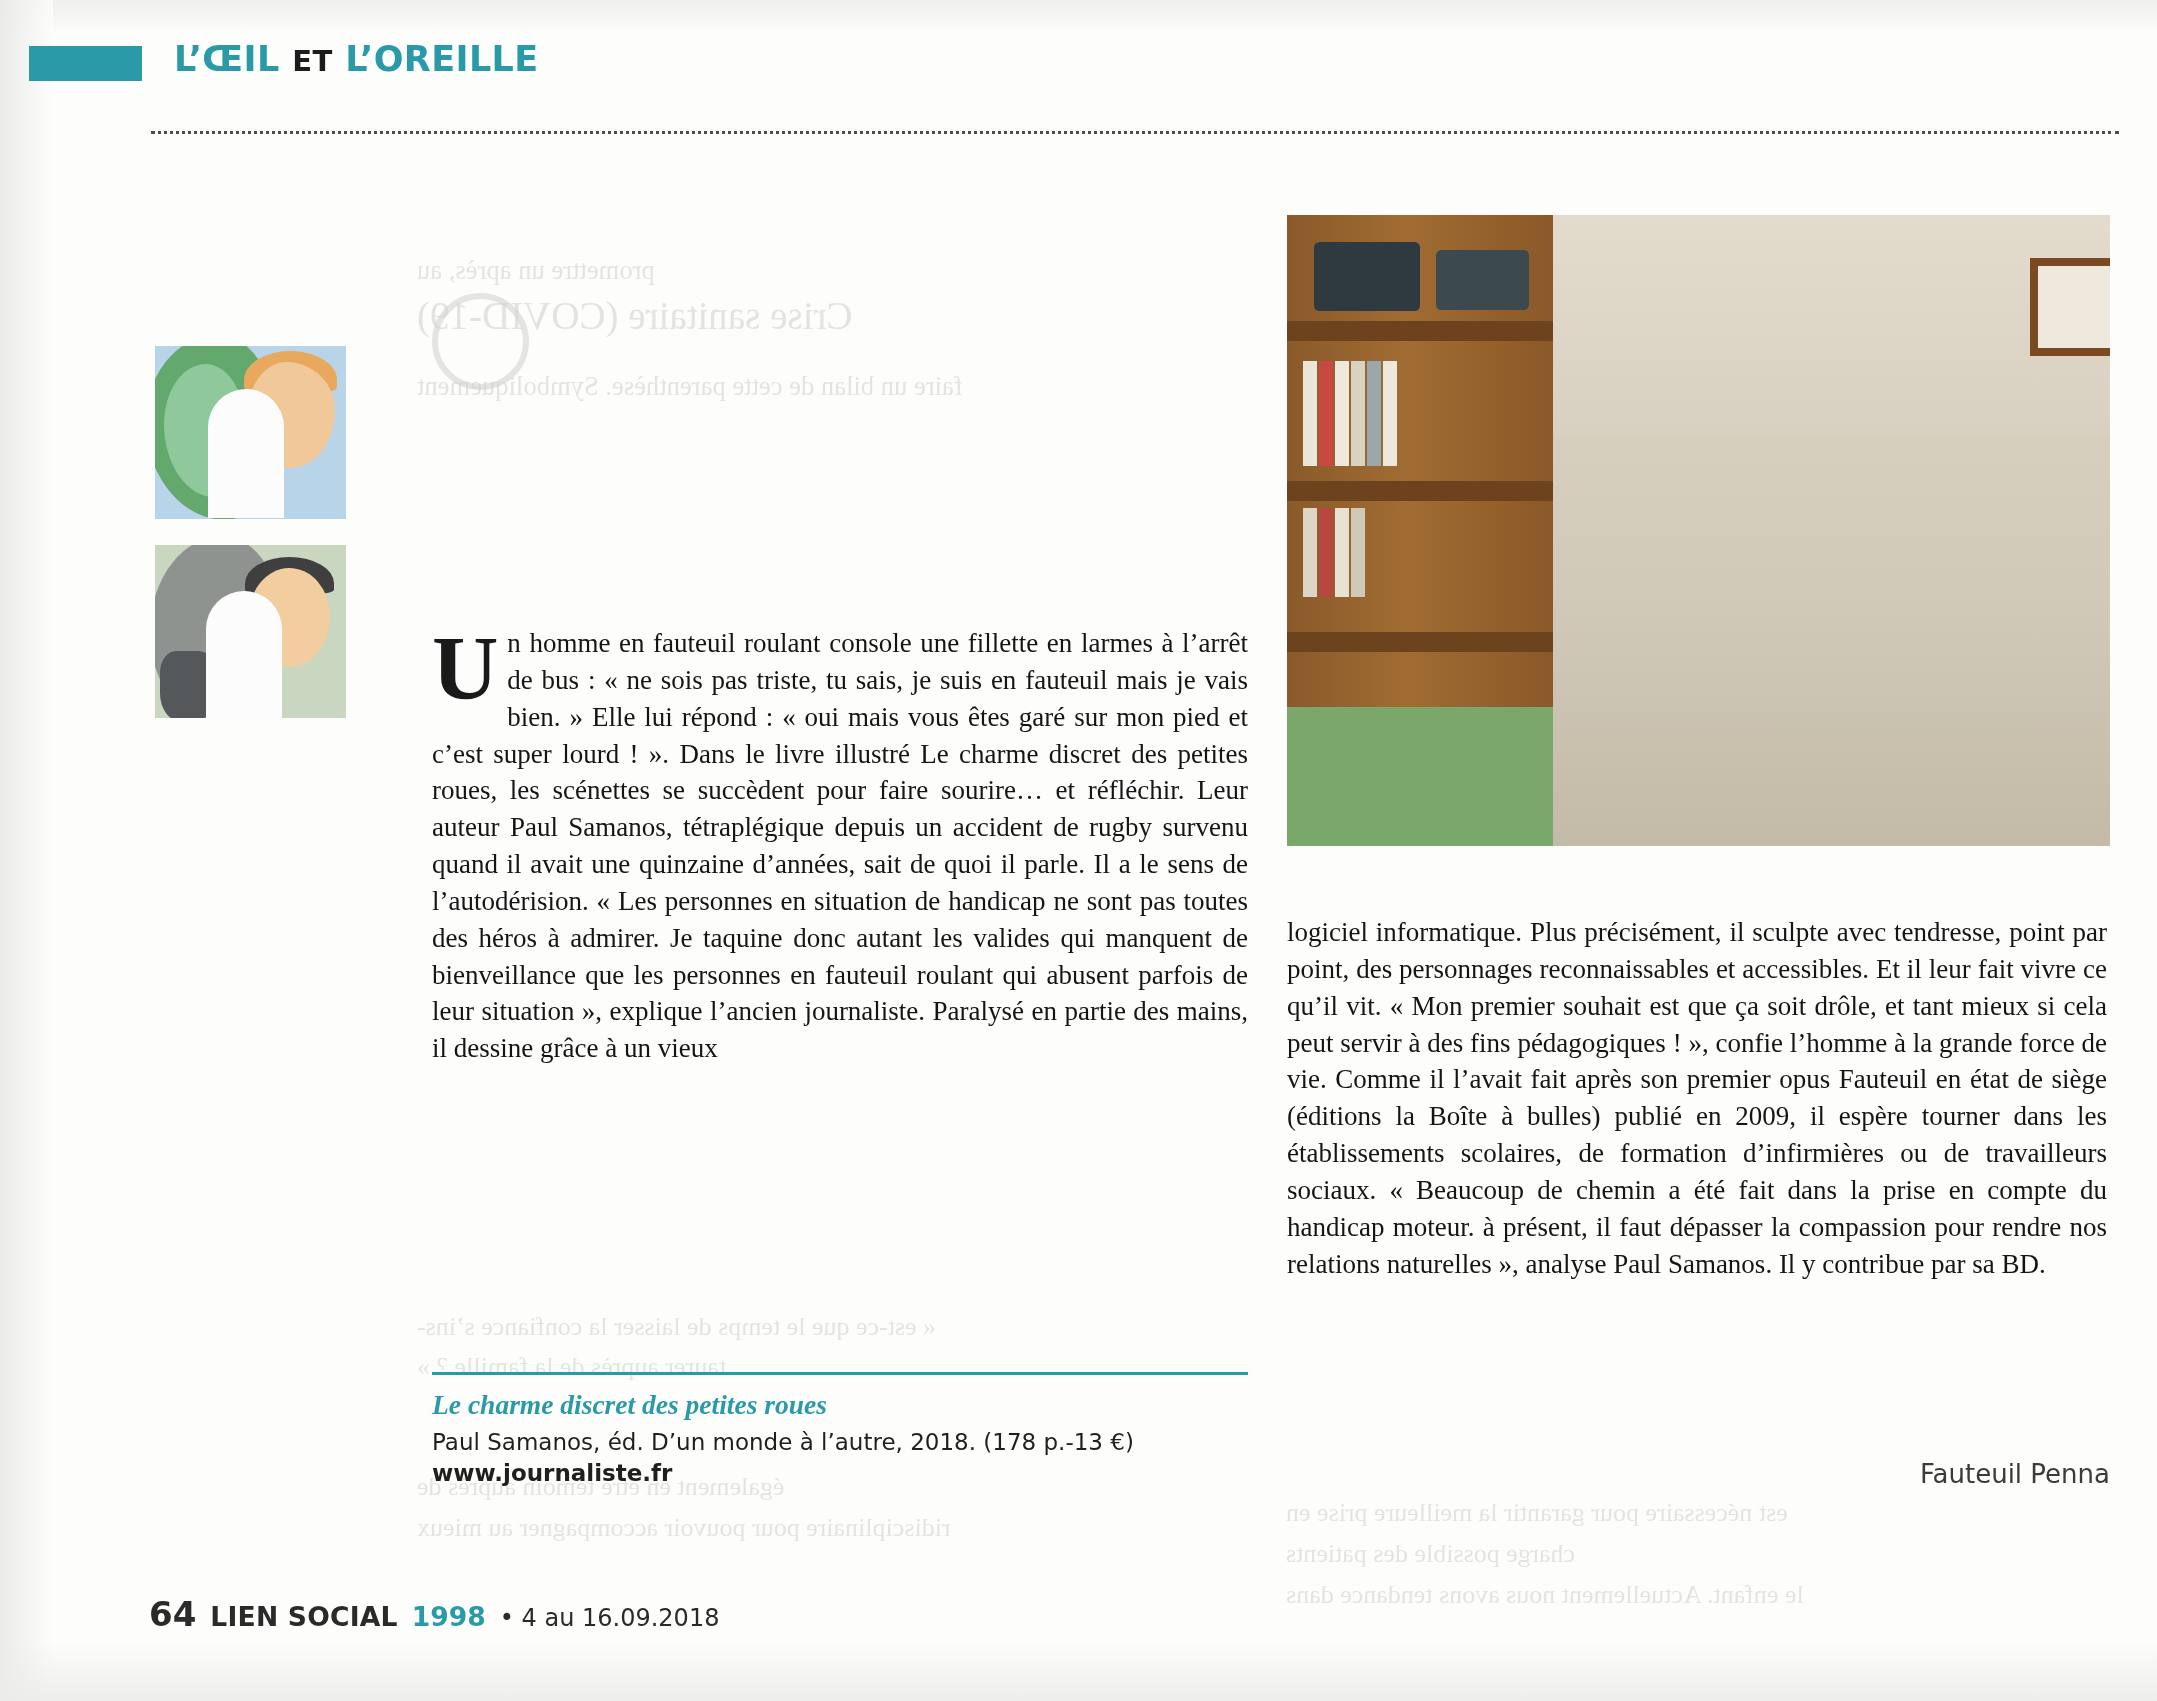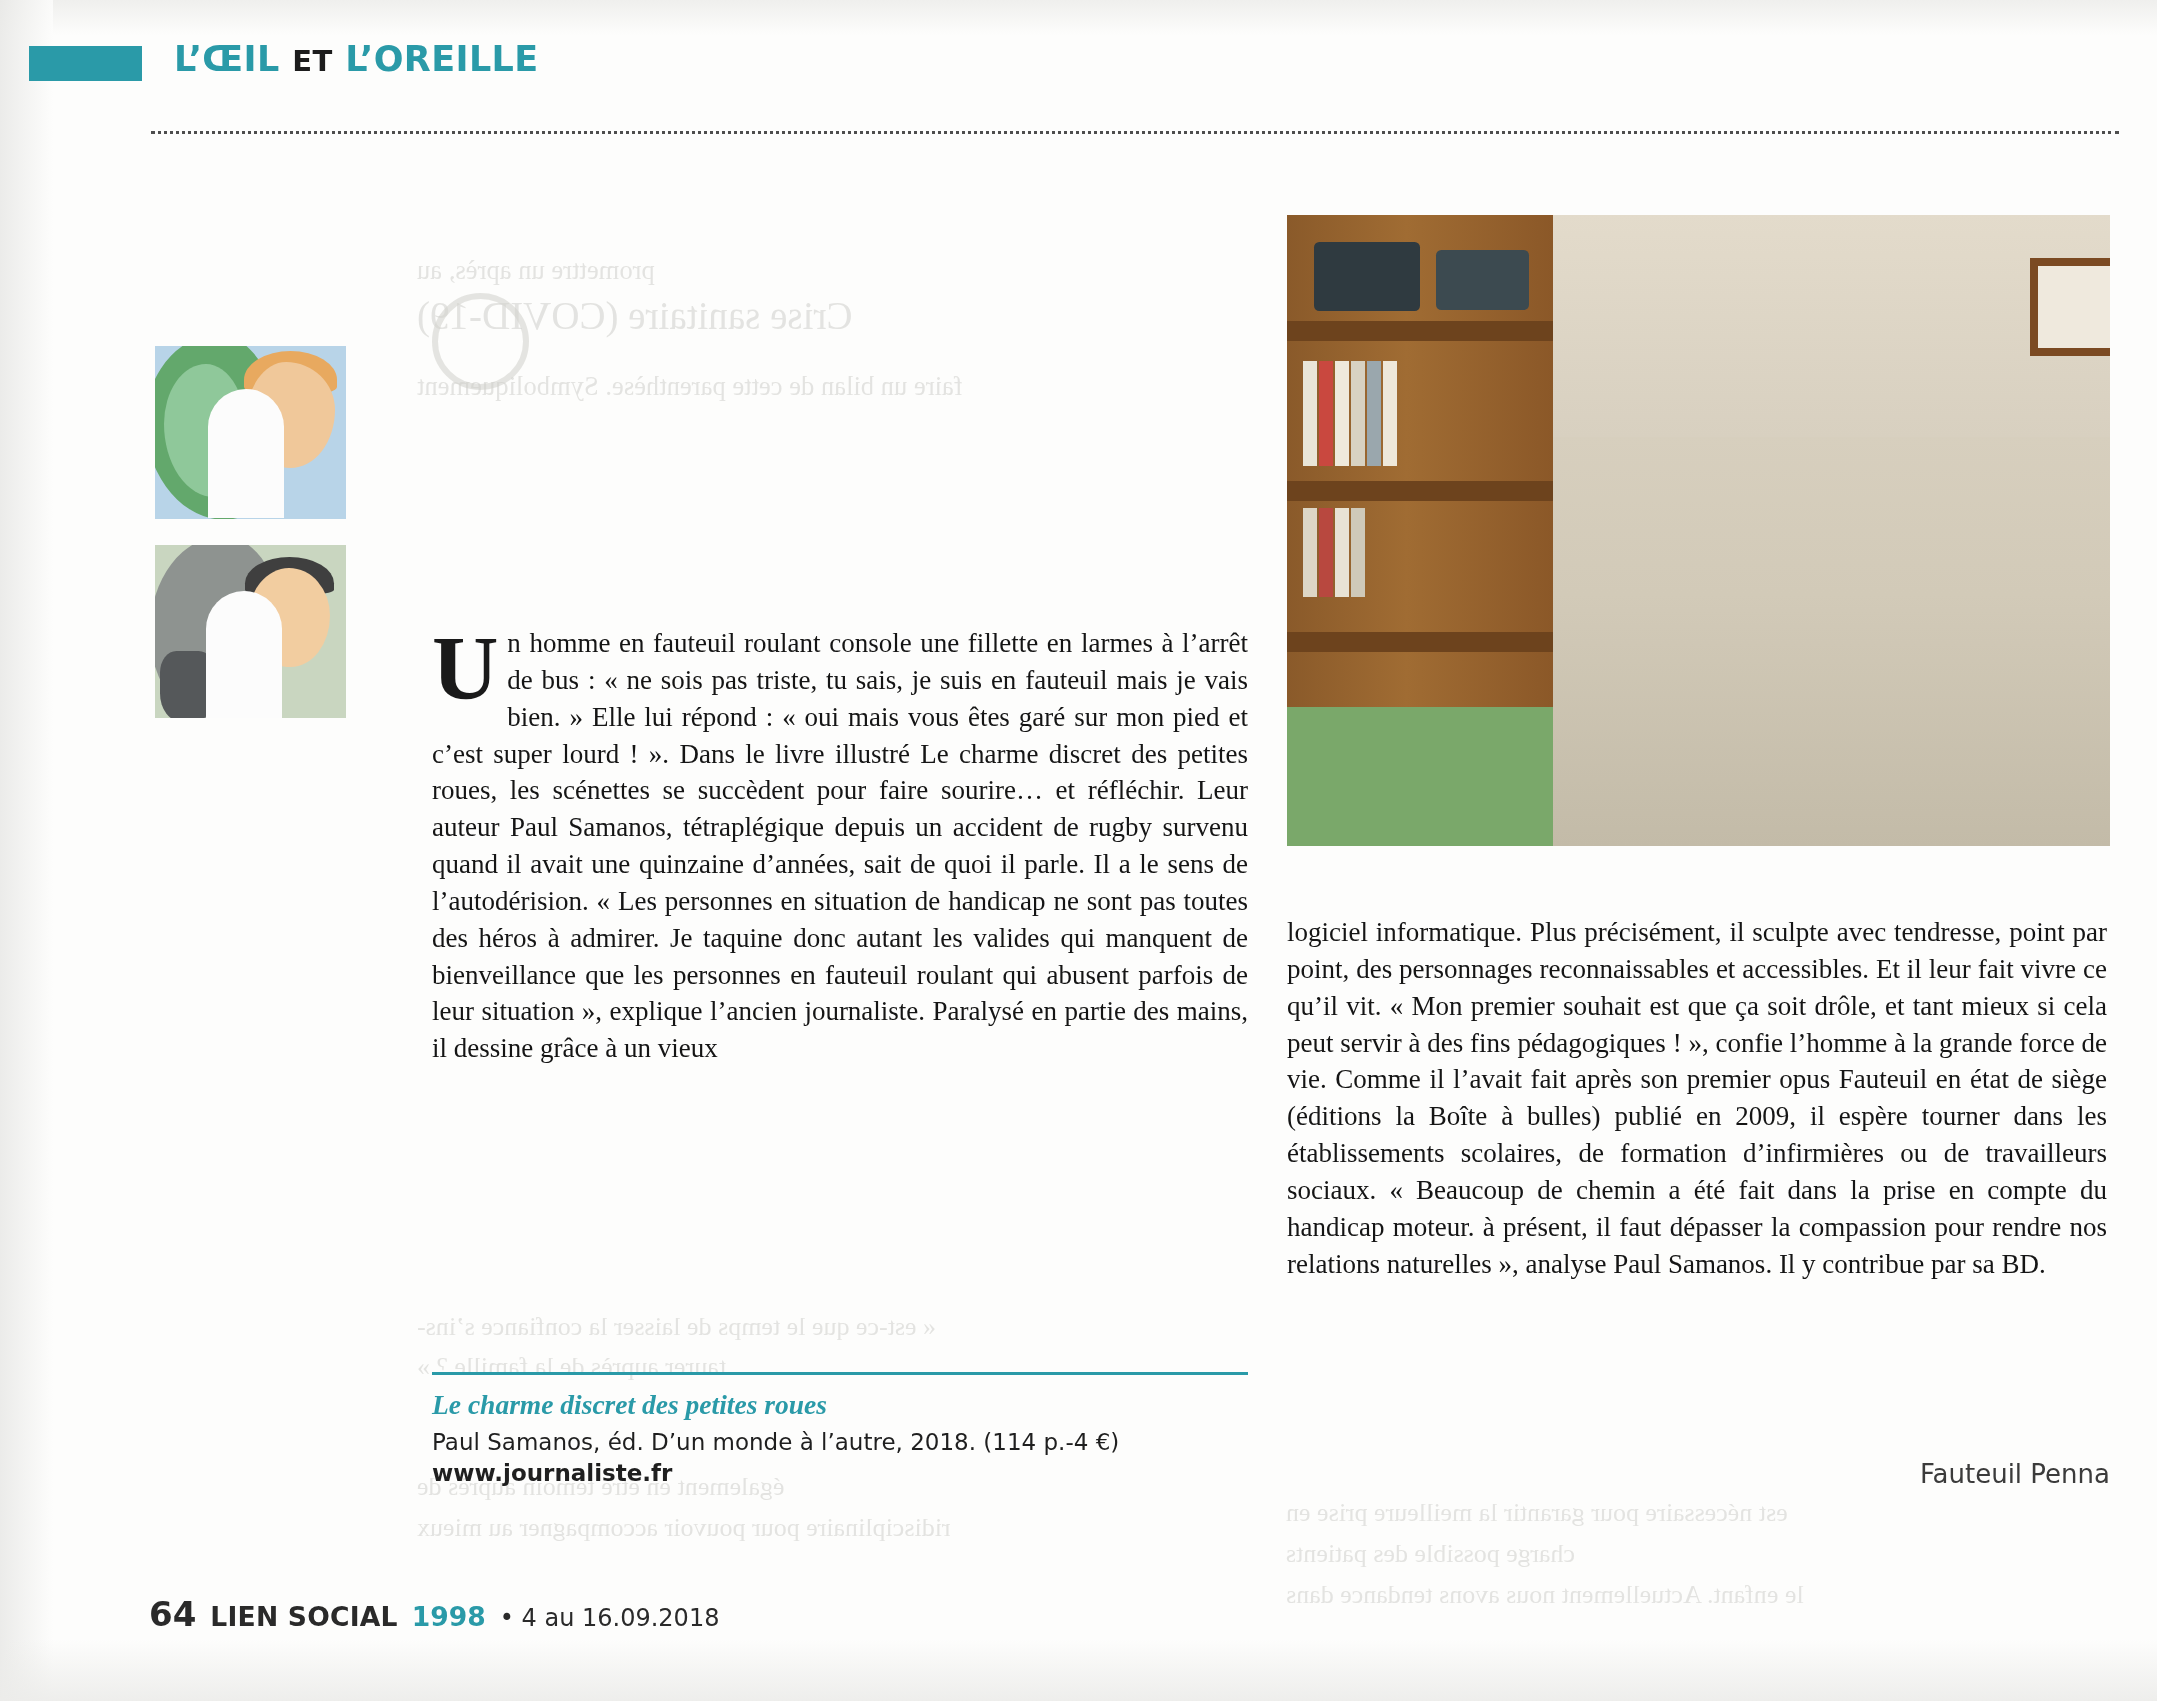--- a/index.html
+++ b/index.html
@@ -439,21 +439,21 @@
 
   <div class="col col-right">
     <p><span>logiciel informatique. Plus précisément, il sculpte avec tendresse, point par point, des personnages reconnaissables et accessibles. Et il leur fait vivre ce qu’il vit. « Mon premier souhait est que ça soit drôle, et tant mieux si cela peut servir à des fins pédagogiques ! », confie l’homme à la grande force de vie. Comme il l’avait fait après son premier opus Fauteuil en état de siège (éditions la Boîte à bulles) publié en 2009, il espère tourner dans les établissements scolaires, de formation d’infirmières ou de travailleurs sociaux. « Beaucoup de chemin a été fait dans la prise en compte du handicap moteur. à présent, il faut dépasser la compassion pour rendre nos relations naturelles », analyse Paul Samanos. Il y contribue par sa BD.</span></p>
   </div>
 
   <div class="byline">Fauteuil Penna</div>
 
   <div class="ref">
     <div class="ref-rule"></div>
     <div class="ref-title">Le charme discret des petites roues</div>
-    <div class="ref-line">Paul Samanos, éd. D’un monde à l’autre, 2018. (114 p.-4 €)</div>
+    <div class="ref-line">Paul Samanos, éd. D’un monde à l’autre, 2018. (178 p.-13 €)</div>
     <div class="ref-url">www.journaliste.fr</div>
   </div>
 
   <div class="footer">
     <span class="footer-page">64</span>
     <span class="footer-mag">LIEN SOCIAL</span>
     <span class="footer-issue">1998</span>
     <span class="footer-date">• 4 au 16.09.2018</span>
   </div>
 

